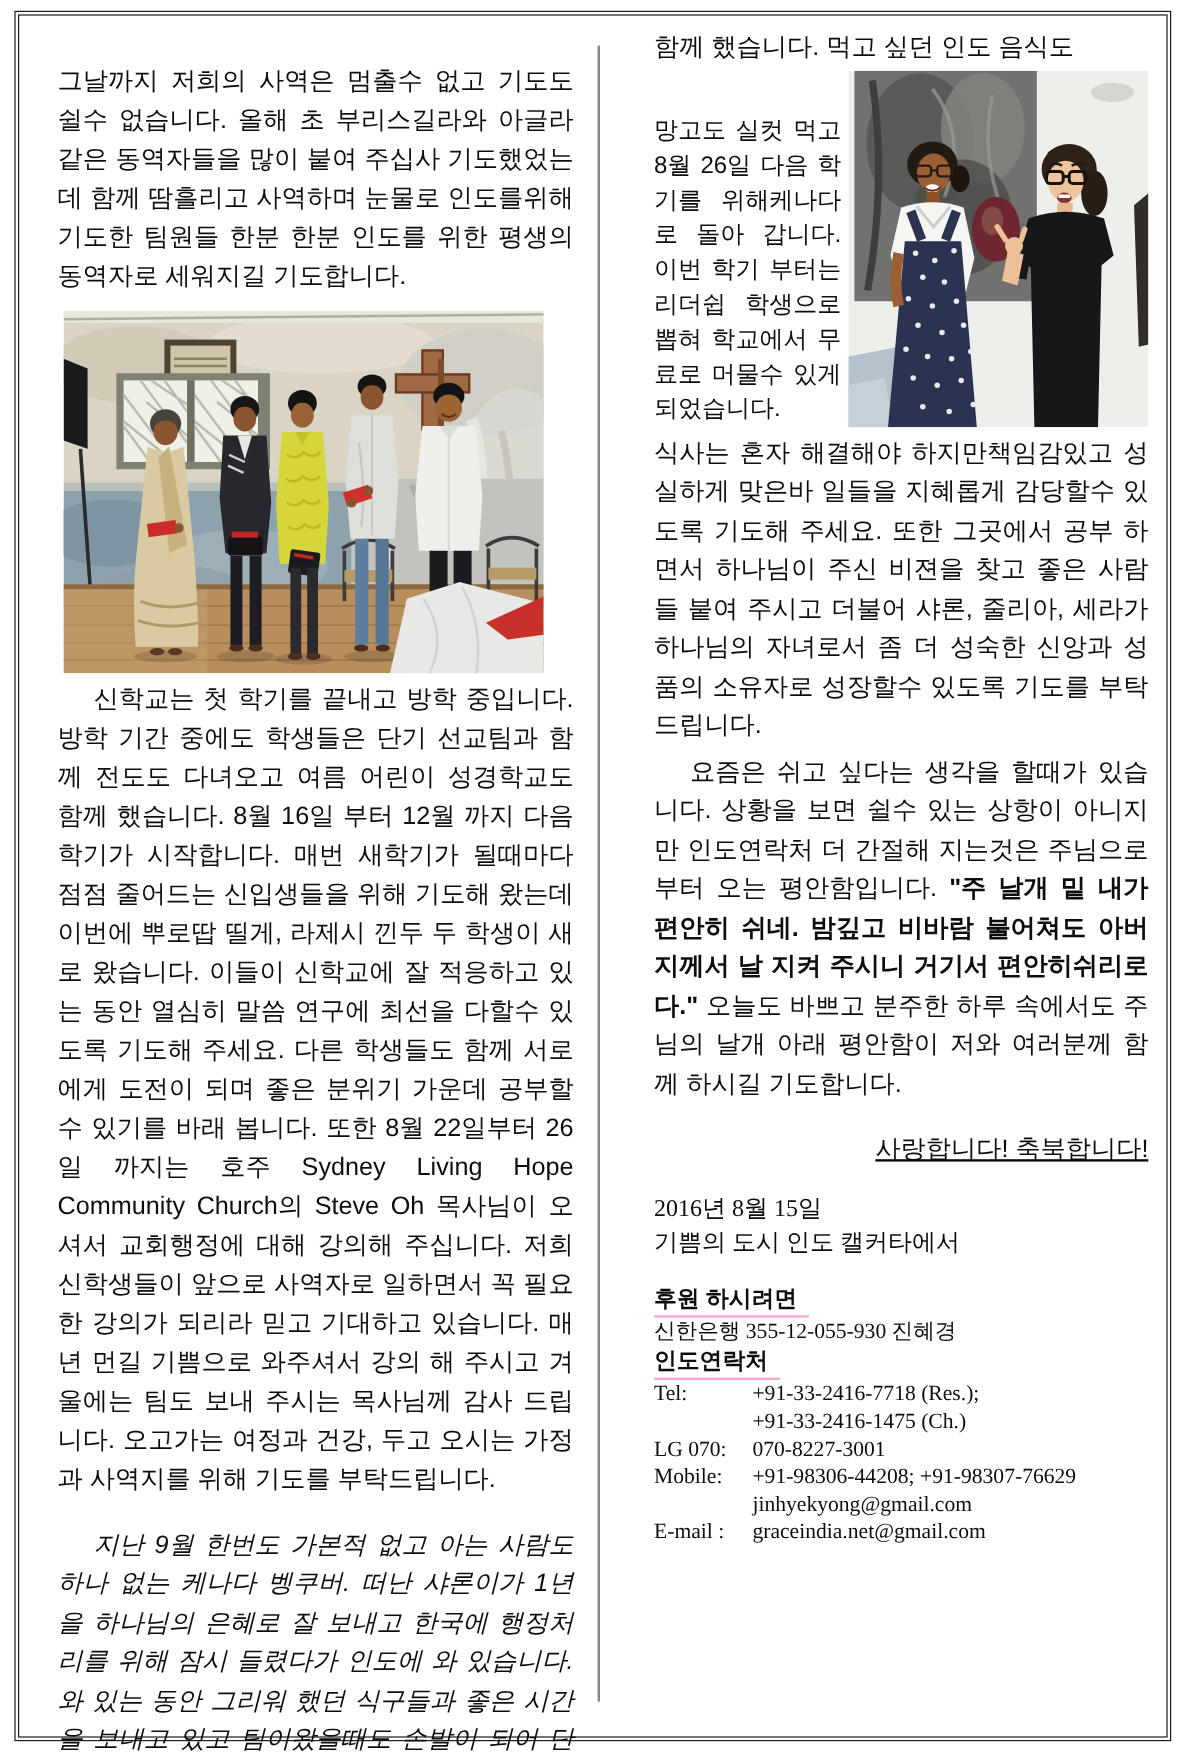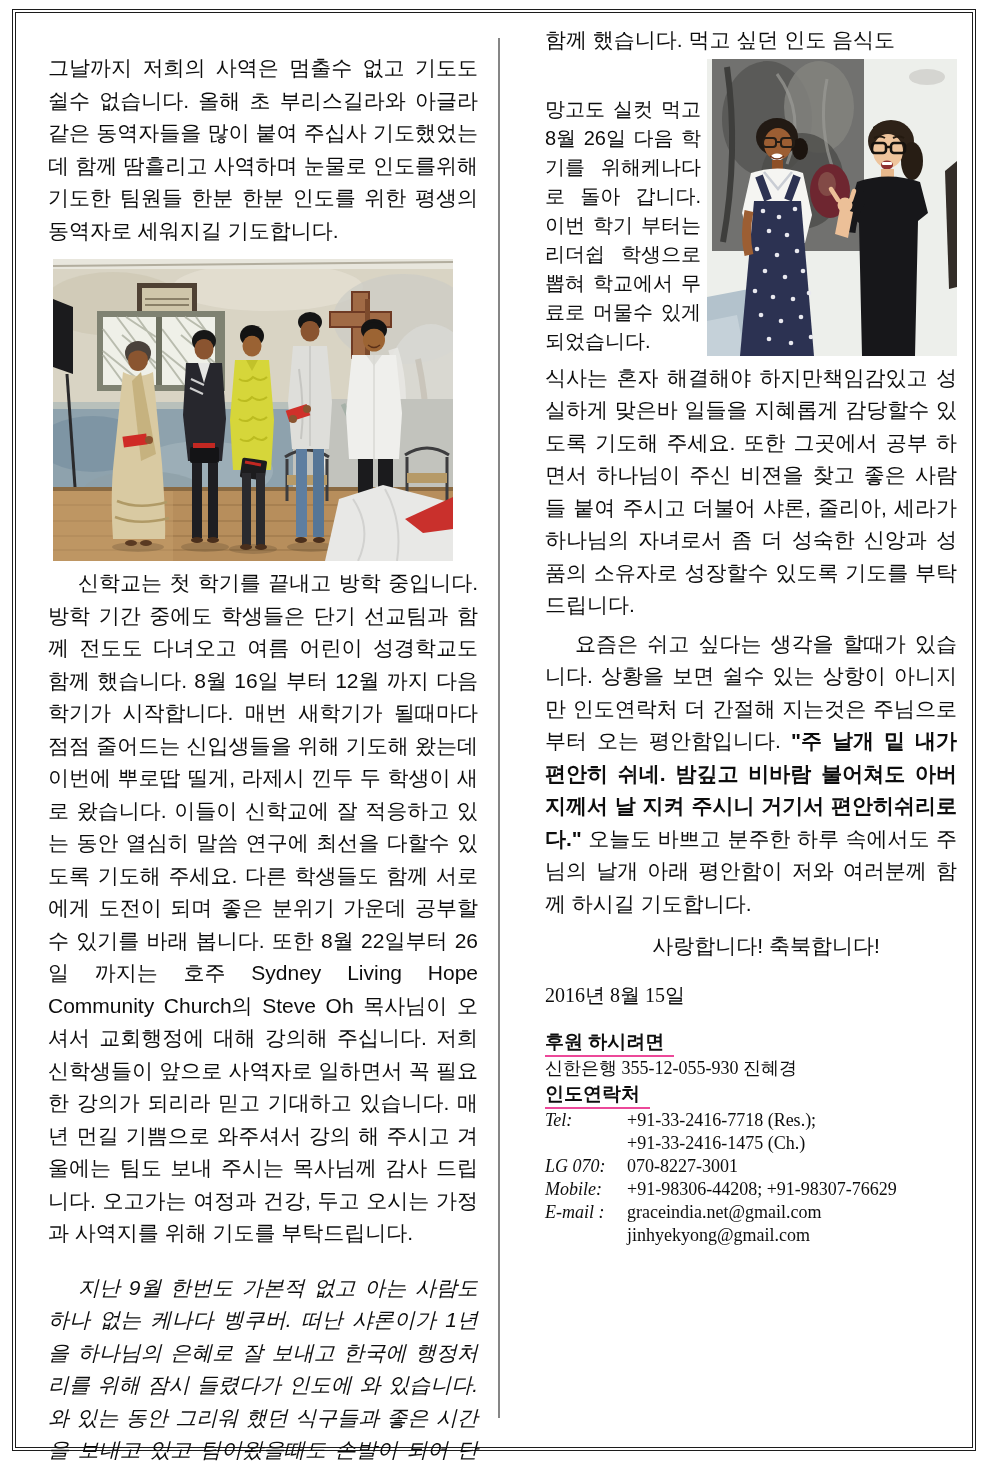--- a/index.html
+++ b/index.html
@@ -21,35 +21,35 @@
   .body-text{font-size:21px;line-height:32.5px;text-align:justify;}
   .indent{text-indent:30px;}
   .photo1{width:400px;height:302px;margin:12px 0 6px 5px;}
   .photo1 svg,.photo2 svg{display:block;width:100%;height:100%;}
   .wrap-row{display:flex;align-items:flex-end;}
   .beside{width:156px;font-size:20px;line-height:29px;margin-right:6px;}
   .photo2{width:250px;height:297px;flex:none;margin-top:2px;}
   .below{margin-top:6px;}
   .para-gap{margin-top:22px;font-style:italic;}
   .para-gap-sm{margin-top:6px;}
-  .closing{margin-top:10px;text-align:center;}
+  .closing{margin-top:22px;text-align:right;text-decoration:underline;}
   .bold{font-weight:bold;}
   .signoff{margin-top:18px;}
   .signoff .serif{font-family:"Liberation Serif",serif;font-size:20px;line-height:29px;}
   .names{font-weight:bold;font-size:21px;line-height:29px;}
   .contact-block{margin-top:20px;}
   .heading-underline{
     font-weight:bold;font-size:19px;line-height:24px;margin-top:2px;
   }
   .heading-underline span{
-    display:inline-block;border-bottom:2px solid #ec4899;padding-right:10px;padding-bottom:1px;
+    display:inline-block;border-bottom:2px solid #f9a8d4;padding-right:10px;padding-bottom:1px;
   }
   .serif-small{font-family:"Liberation Serif",serif;font-size:18px;line-height:23px;}
   .contact-row{display:flex;font-family:"Liberation Serif",serif;font-size:18px;line-height:23px;}
-  .c-label{width:82px;flex:none;font-style:italic;}
+  .c-label{width:82px;flex:none;}
 </style>
 </head>
 <body>
 
 <div class="frame"></div>
 <div class="divider"></div>
 
 <div class="col col-left">
   <p class="body-text">그날까지 저희의 사역은 멈출수 없고 기도도 쉴수 없습니다. 올해 초 부리스길라와 아글라 같은 동역자들을 많이 붙여 주십사 기도했었는데 함께 땀흘리고 사역하며 눈물로 인도를위해 기도한 팀원들 한분 한분 인도를 위한 평생의 동역자로 세워지길 기도합니다.</p>
 
@@ -267,20 +267,21 @@
   </div>
 
   <p class="body-text below">식사는 혼자 해결해야 하지만책임감있고 성실하게 맞은바 일들을 지혜롭게 감당할수 있도록 기도해 주세요. 또한 그곳에서 공부 하면서 하나님이 주신 비젼을 찾고 좋은 사람들 붙여 주시고 더불어 샤론, 줄리아, 세라가 하나님의 자녀로서 좀 더 성숙한 신앙과 성품의 소유자로 성장할수 있도록 기도를 부탁드립니다.</p>
 
   <p class="body-text indent para-gap-sm"><span>요즘은 쉬고 싶다는 생각을 할때가 있습니다. 상황을 보면 쉴수 있는 상항이 아니지만 인도연락처 더 간절해 지는것은 주님으로 부터 오는 평안함입니다. </span><span class="bold">"주 날개 밑 내가 편안히 쉬네. 밤깊고 비바람 불어쳐도 아버지께서 날 지켜 주시니 거기서 편안히쉬리로다."</span><span> 오늘도 바쁘고 분주한 하루 속에서도 주님의 날개 아래 평안함이 저와 여러분께 함께 하시길 기도합니다.</span></p>
 
   <p class="body-text closing indent">사랑합니다! 축북합니다!</p>
 
   <div class="signoff">
     <p class="serif">2016년 8월 15일</p>
+    <p class="serif">기쁨의 도시 인도 캘커타에서</p>
   </div>
 
   <div class="contact-block">
     <p class="heading-underline"><span>후원 하시려면</span></p>
     <p class="serif-small">신한은행 355-12-055-930 진혜경</p>
     <p class="heading-underline"><span>인도연락처</span></p>
     <div class="contact-row">
       <span class="c-label">Tel:</span>
       <span class="c-value">+91-33-2416-7718 (Res.);</span>
     </div>
@@ -290,21 +291,21 @@
     </div>
     <div class="contact-row">
       <span class="c-label">LG 070:</span>
       <span class="c-value">070-8227-3001</span>
     </div>
     <div class="contact-row">
       <span class="c-label">Mobile:</span>
       <span class="c-value">+91-98306-44208; +91-98307-76629</span>
     </div>
     <div class="contact-row">
+      <span class="c-label"></span>
+      <span class="c-value">jinhyekyong@gmail.com</span>
+    </div>
+    <div class="contact-row">
       <span class="c-label">E-mail :</span>
       <span class="c-value">graceindia.net@gmail.com</span>
     </div>
-    <div class="contact-row">
-      <span class="c-label"></span>
-      <span class="c-value">jinhyekyong@gmail.com</span>
-    </div>
   </div>
 </div>
 
 </body></html>

